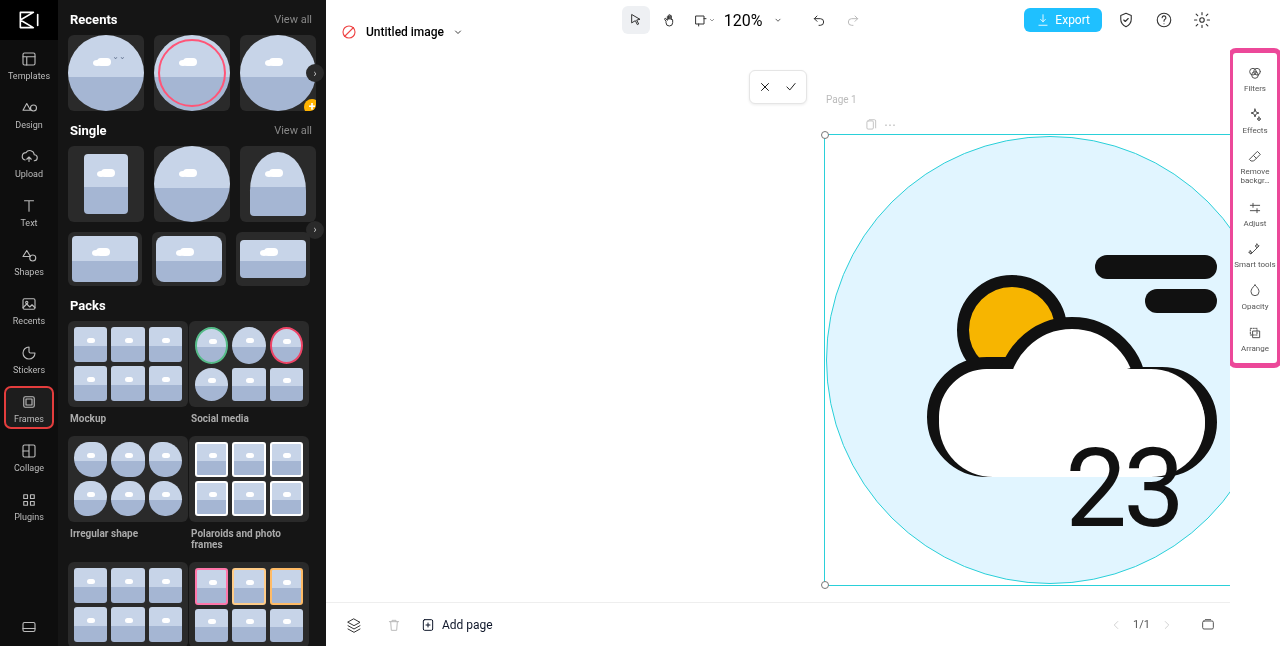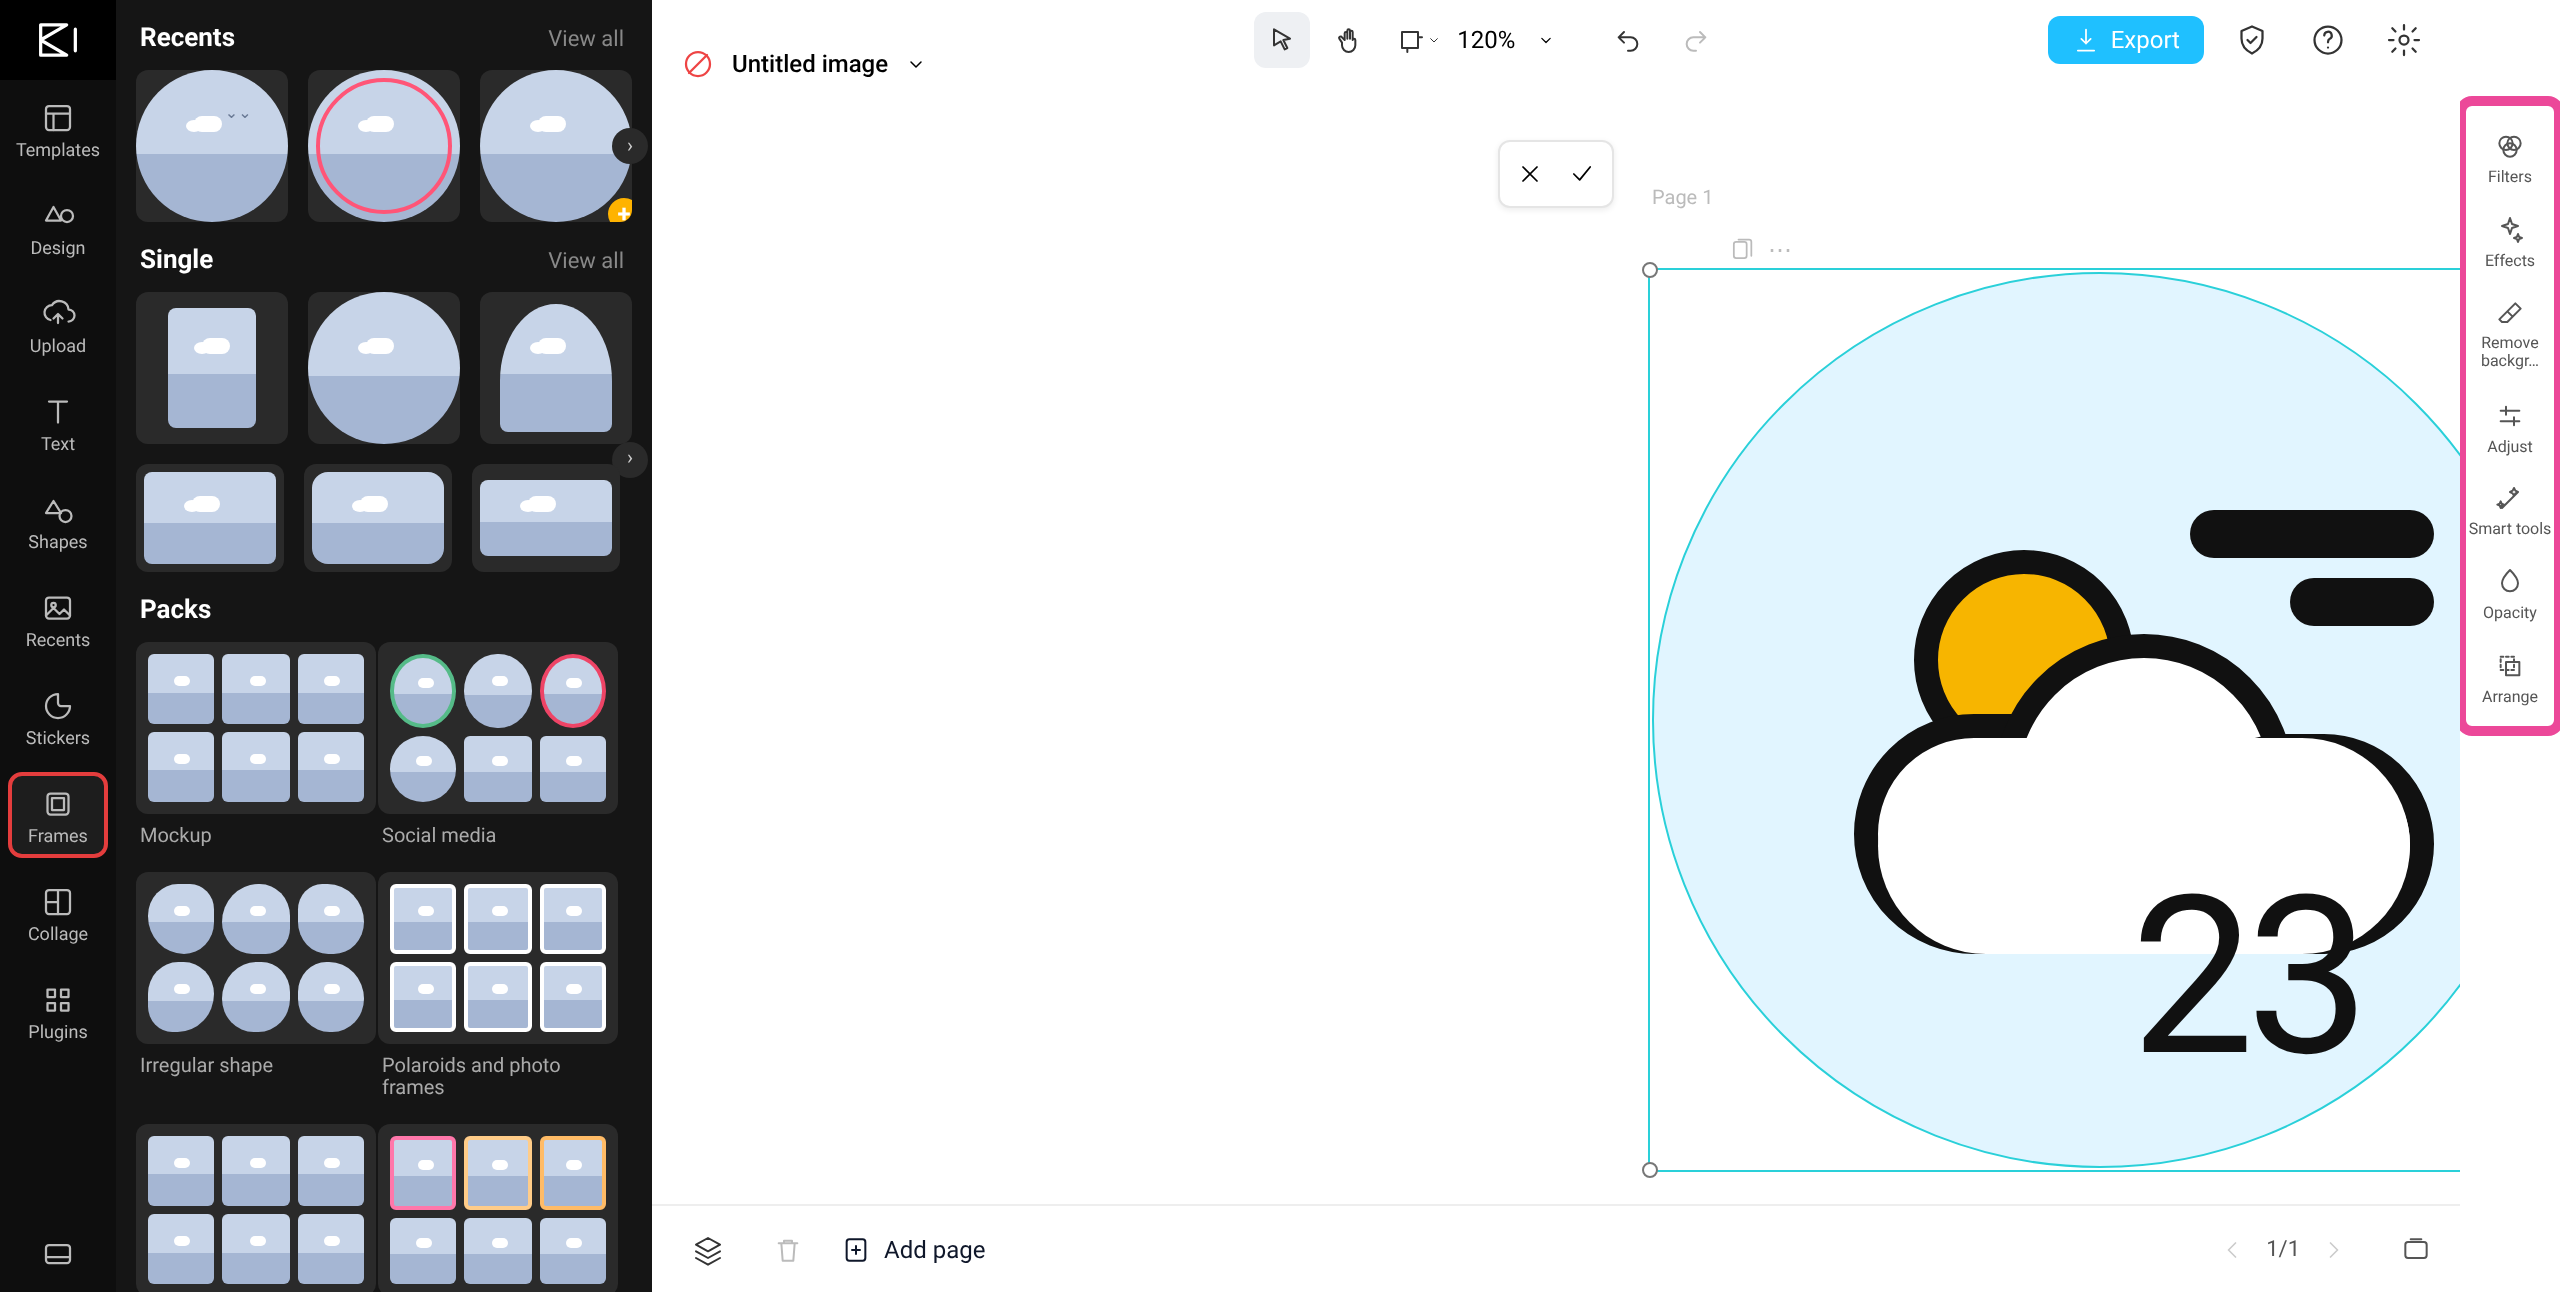--- a/index.html
+++ b/index.html
@@ -29,37 +29,37 @@
 .sky.arch { border-radius: 50% 50% 4px 4px / 60% 60% 4px 4px;}
 .sky.innerpad { inset: 8px 16px;}
 .cloud-dot { position:absolute; top:30%; left:38%; width:14px; height:8px; background:#fff; border-radius:6px;}
 .cloud-dot::before{content:"";position:absolute;left:-4px;top:2px;width:8px;height:6px;background:#fff;border-radius:50%;}
 .bird { position:absolute; top:22%; right:24%; font-size:8px; color:#6a7a95;}
 .ring { position:absolute; inset:4px; border:2px solid #ff5577; border-radius:50%; }
 .plus-badge { position:absolute; bottom:-4px; right:-4px; width:16px;height:16px;background:#ffb300;border-radius:50%;color:#fff;font-size:12px;display:flex;align-items:center;justify-content:center;font-weight:bold;}
 .chev { position:absolute; right:-4px; top:50%; transform:translateY(-50%); width:18px;height:18px; background:#2a2a2a; border-radius:50%; display:flex;align-items:center;justify-content:center; color:#ccc; font-size:10px; }
 
 .pack-grid { display:flex; gap:10px; flex-wrap:wrap;}
-.pack { width: 111px;}
+.pack { width: 111px; font-weight: bold;}
 .pack-thumbs { width:120px; height: 86px; background:#2a2a2a; border-radius:6px; padding:6px; display:grid; grid-template-columns: repeat(3, 1fr); gap:4px;}
 .pt { background: linear-gradient(#c7d4e8 55%, #a5b6d3 55%); border-radius:3px; position:relative;}
 .pt .cd { position:absolute; top:30%; left:40%; width:8px;height:5px;background:#fff;border-radius:3px;}
 .pack-label { font-size:10px; color:#aaa; padding:6px 2px 2px;}
 
 
 .main { flex:1; display:flex; flex-direction:column; background:#fff;}
 .topbar { height: 40px; display:flex; align-items:center; padding: 0 14px; gap:10px;}
 .tb-left { display:flex; align-items:center; gap:8px;margin-top:24px;}
 .title { font-size:12px; font-weight:500;}
 .tb-center { margin-left:auto; display:flex; align-items:center; gap:6px;}
 .tb-right { margin-left:auto; display:flex; align-items:center; gap:10px;}
 .icon-btn { width:28px; height:28px; border-radius:6px; display:flex; align-items:center; justify-content:center; cursor:pointer; color:#333;}
 .icon-btn.active{ background:#eef0f3;}
 .icon-btn.dim{ color:#bbb;}
-.zoom { font-size:12px; display:flex; align-items:center; gap:10px; cursor:pointer;}
+.zoom { font-size:16px; display:flex; align-items:center; gap:10px; cursor:pointer;}
 .export-btn { background:#1fc0ff; color:#fff; padding: 5px 12px; border-radius:6px; font-size:12px; display:flex;align-items:center;gap:5px; cursor:pointer;text-align:right;}
 
 .canvas-wrap { flex:1; position:relative; background:#fff; overflow:hidden;}
 .floating-bar { position:absolute; top:30px; left:50%; transform:translateX(-50%); background:#fff; border:1px solid #e5e5e5; border-radius:6px; display:flex; padding:4px 2px; box-shadow:0 1px 3px rgba(0,0,0,.08);}
 .floating-bar .fb { width:26px; height:24px; display:flex;align-items:center;justify-content:center; cursor:pointer;}
 .page-label { position:absolute; top:54px; left:500px; font-size:10px; color:#bbb;}
 .page-ctrl { position:absolute; top:78px; right:334px; display:flex; gap:6px; color:#bbb; font-size:12px;}
 .sel-box { position:absolute; top:94px; left:498px; width:452px; height:452px; border:1px solid #2ad0d9;}
 .handle { width:8px;height:8px;border:1px solid #777;background:#fff;border-radius:50%;position:absolute;}
 .sel-box .h-tl{top:-4px;left:-4px;}

